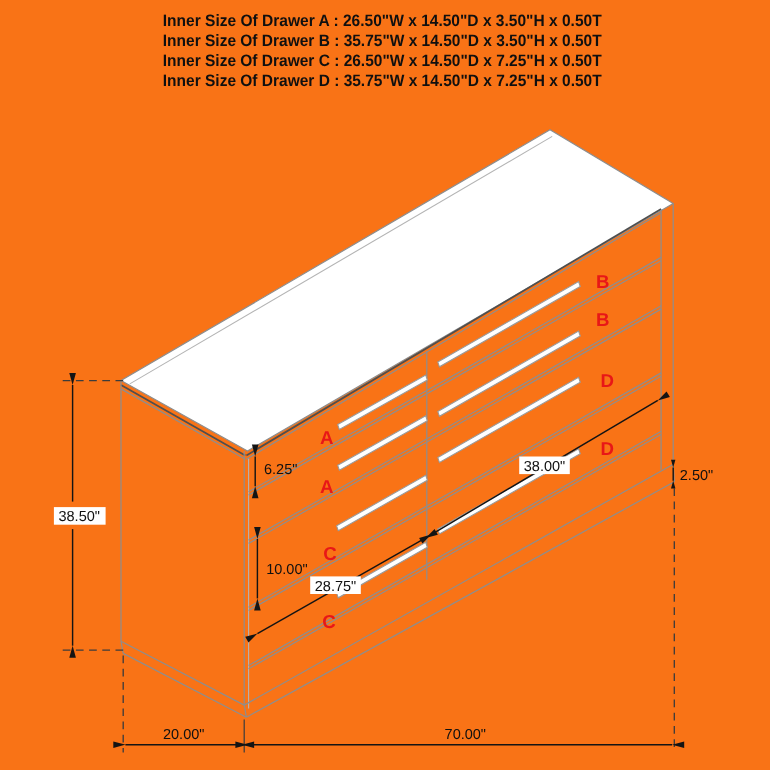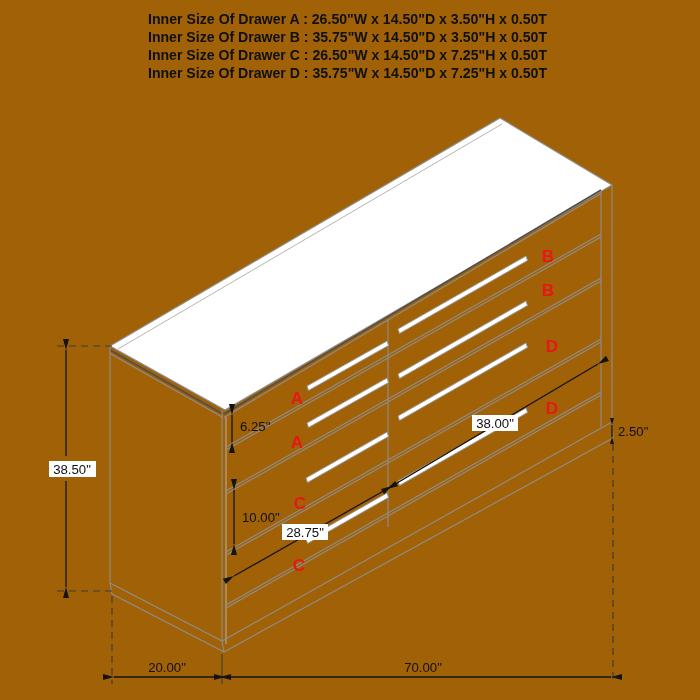--- a/index.html
+++ b/index.html
@@ -1,16 +1,16 @@
 <!DOCTYPE html>
 <html><head>
 <meta charset="utf-8">
 <style>
   html,body{margin:0;padding:0;background:#ffffff;}
-  .stage{width:700px;height:700px;position:relative;background:#a16207;overflow:hidden;}
+  .stage{width:700px;height:700px;position:relative;background:#f97316;overflow:hidden;}
   svg{display:block;}
   .ln{stroke:#8e8e8e;stroke-width:1.1;fill:none;}
   .lnlight{stroke:#b4b4b4;stroke-width:1;fill:none;}
   .lndark{stroke:#4f4f4f;stroke-width:1.6;fill:none;}
   .face{fill:#ffffff;stroke:#8e8e8e;stroke-width:1.1;}
   .hdl{fill:#ffffff;stroke:#9a9a9a;stroke-width:1;}
   .dim{stroke:#141414;stroke-width:1.3;fill:none;}
   .dash{stroke:#3c3c3c;stroke-width:1.2;fill:none;stroke-dasharray:7 5;}
   .ext{stroke:#3c3c3c;stroke-width:1.1;fill:none;}
   .dimtxt{font-family:"Liberation Sans",sans-serif;font-size:13.2px;fill:#101010;}

